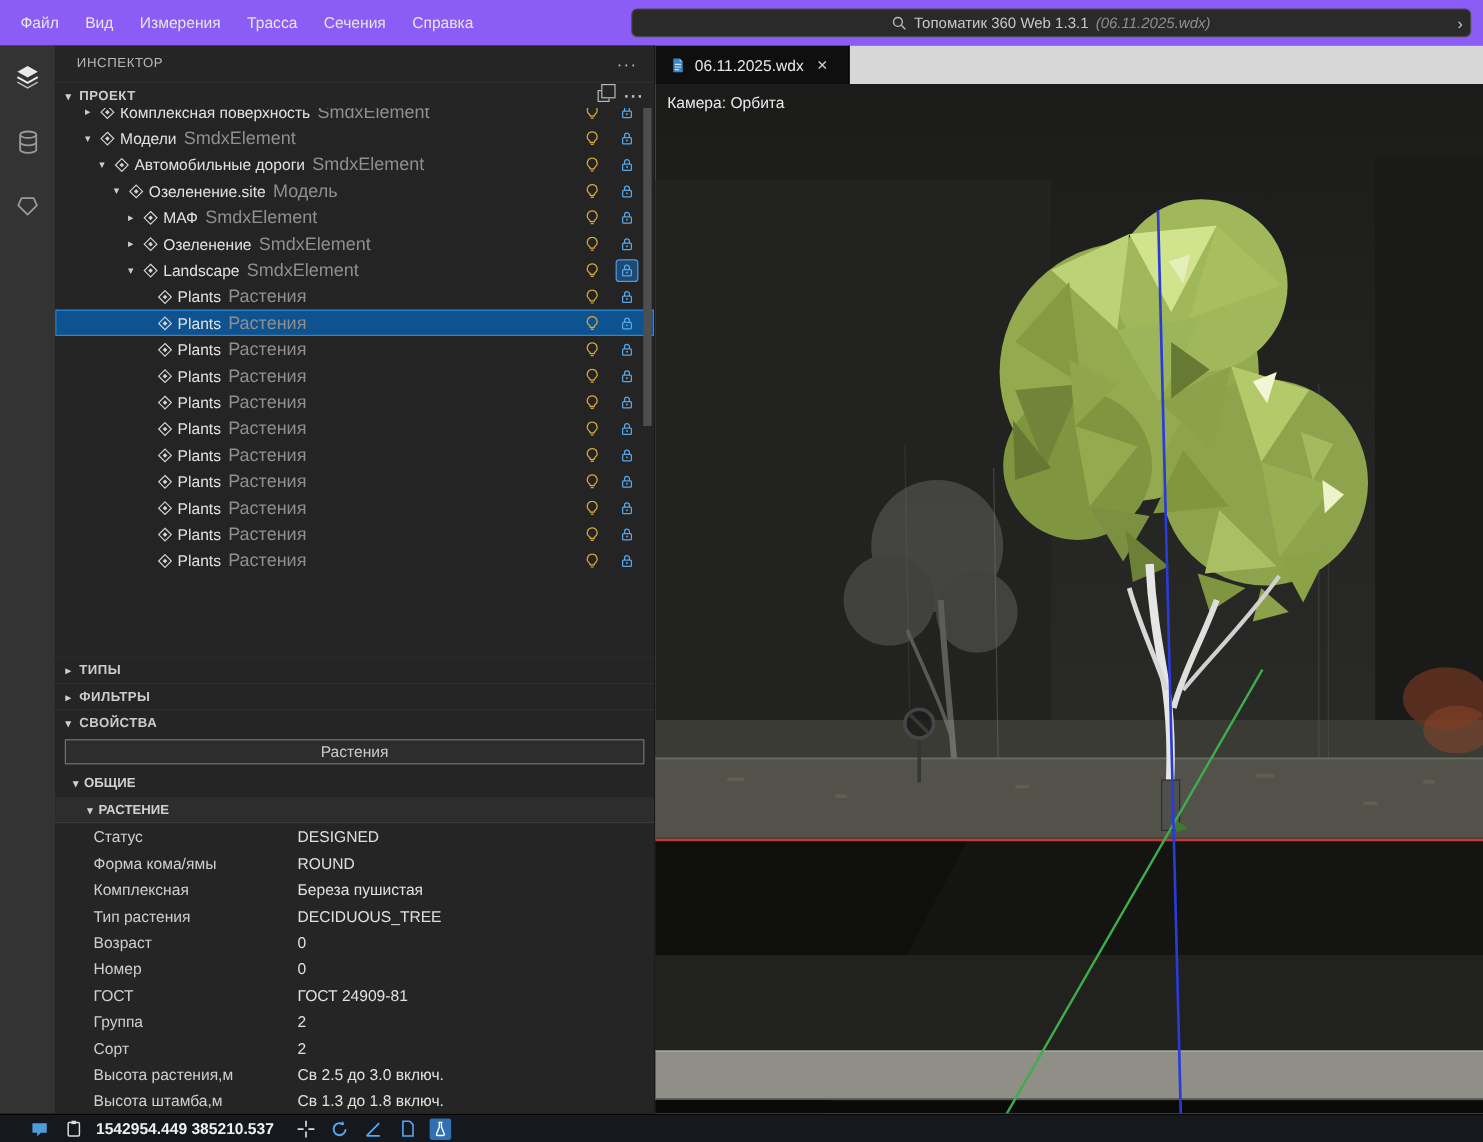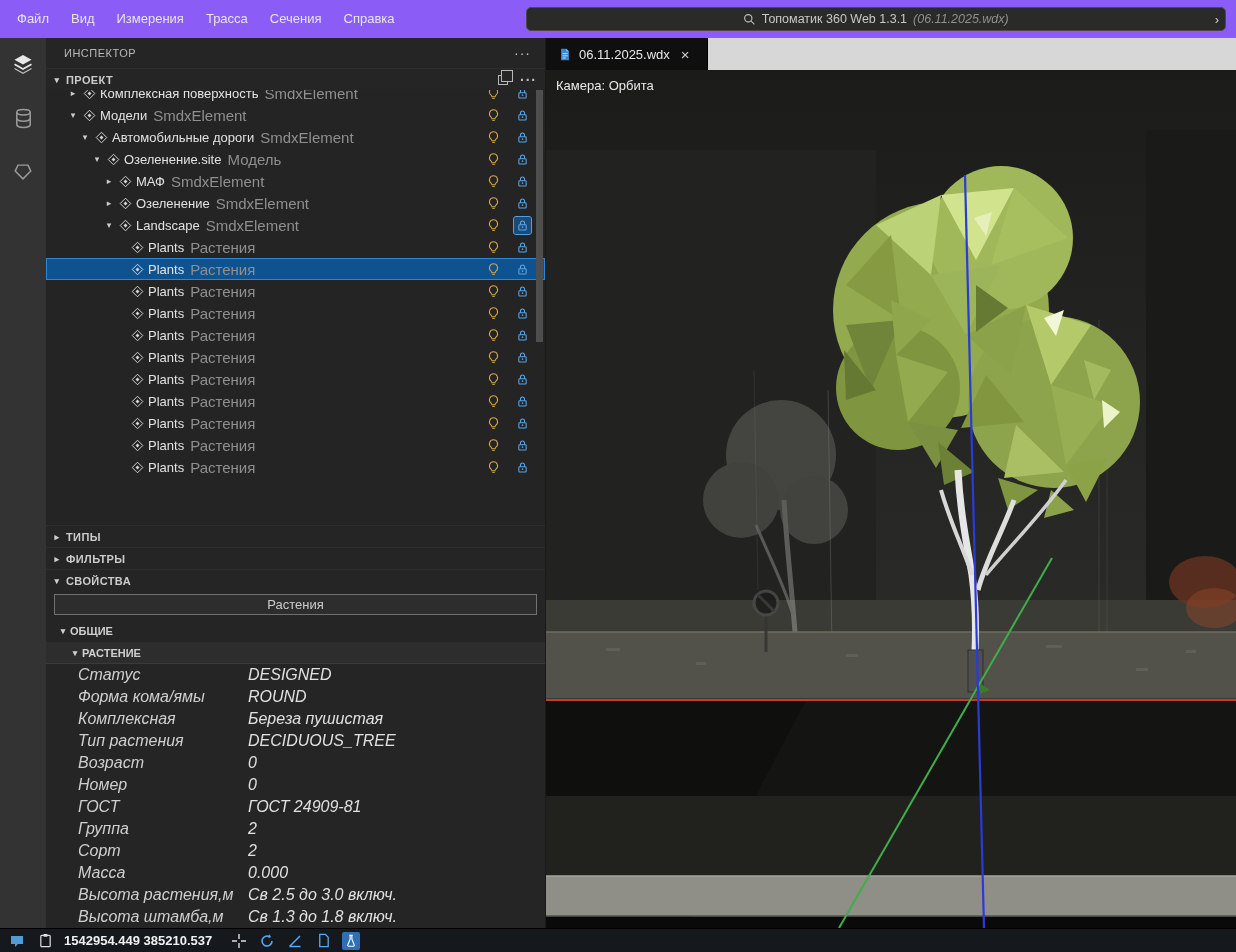--- a/index.html
+++ b/index.html
@@ -50,37 +50,37 @@
   .tree-scroll { position:absolute; right:2px; top:0; width:7px; height:100%; }
   .tree-scroll .thumb { width:7px; height:58%; background:#4e4e4e; }
 
   .props-wrap { background:#252526; }
   .type-button { margin:3px 8px 5px 8px; height:21px; border:1px solid #707070; background:#2d2d2e;
     color:#cccccc; text-align:center; line-height:19px; font-size:13px; cursor:pointer; }
   .group-header { height:22px; display:flex; align-items:center; font-size:11px; font-weight:bold; color:#d0d0d0; }
   .group-header .chev { width:14px; text-align:center; font-size:9px; }
   .gh-general { padding-left:10px; }
   .gh-plant { padding-left:22px; background:#2d2d2e; border-bottom:1px solid #3a3a3a; }
-  .prop-row { height:22px; display:flex; align-items:center; font-size:16px;font-style:italic; }
+  .prop-row { height:22px; display:flex; align-items:center; font-size:13px; }
   .plabel { width:202px; padding-left:32px; color:#cfcfcf; overflow:hidden; white-space:nowrap; }
   .pvalue { color:#e0e0e0; white-space:nowrap; }
 
   
   .main { flex:1; display:flex; flex-direction:column; min-width:0; }
   .tabbar { height:32px; background:#d7d7d7; display:flex; align-items:stretch; }
   .tab { background:#0f0f0f; display:flex; align-items:center; gap:7px; padding:0 12px; min-width:162px;
     font-size:13px; color:#e8e8e8; cursor:pointer; border-right:1px solid #000; }
   .tab .close { color:#cfcfcf; font-size:15px; margin-left:4px; cursor:pointer; }
   .viewport { flex:1; position:relative; background:#3b82f6; overflow:hidden; }
   .camera-label { position:absolute; top:8px; left:10px; font-size:13px; color:#eaeaea; z-index:2; }
   .viewport svg.scene { position:absolute; inset:0; }
 
   
   .statusbar { height:24px; background:#15181d; border-top:1px solid #000; display:flex; align-items:center;
-    padding:0 8px; gap:10px; }
+    padding:0 24px; gap:10px; }
   .sb-icon { width:18px; height:18px; display:flex; align-items:center; justify-content:center; cursor:pointer; }
   .sb-coords { font-size:13px; font-weight:bold; color:#f0f0f0; margin-right:8px; }
   .sb-tool-active { background:#2f6fb3; border-radius:2px; }
 </style>
 </head>
 <body>
 
 <div class="menubar">
   <span class="menu-item">Файл</span>
   <span class="menu-item">Вид</span>
@@ -685,24 +685,20 @@
             <span class="plabel">ГОСТ</span>
             <span class="pvalue">ГОСТ 24909-81</span>
           </div>
           <div class="prop-row">
             <span class="plabel">Группа</span>
             <span class="pvalue">2</span>
           </div>
           <div class="prop-row">
             <span class="plabel">Сорт</span>
             <span class="pvalue">2</span>
-          </div>
-          <div class="prop-row">
-            <span class="plabel">Масса</span>
-            <span class="pvalue">0.000</span>
           </div>
           <div class="prop-row">
             <span class="plabel">Высота растения,м</span>
             <span class="pvalue">Св 2.5 до 3.0 включ.</span>
           </div>
           <div class="prop-row">
             <span class="plabel">Высота штамба,м</span>
             <span class="pvalue">Св 1.3 до 1.8 включ.</span>
           </div>
         </div>

